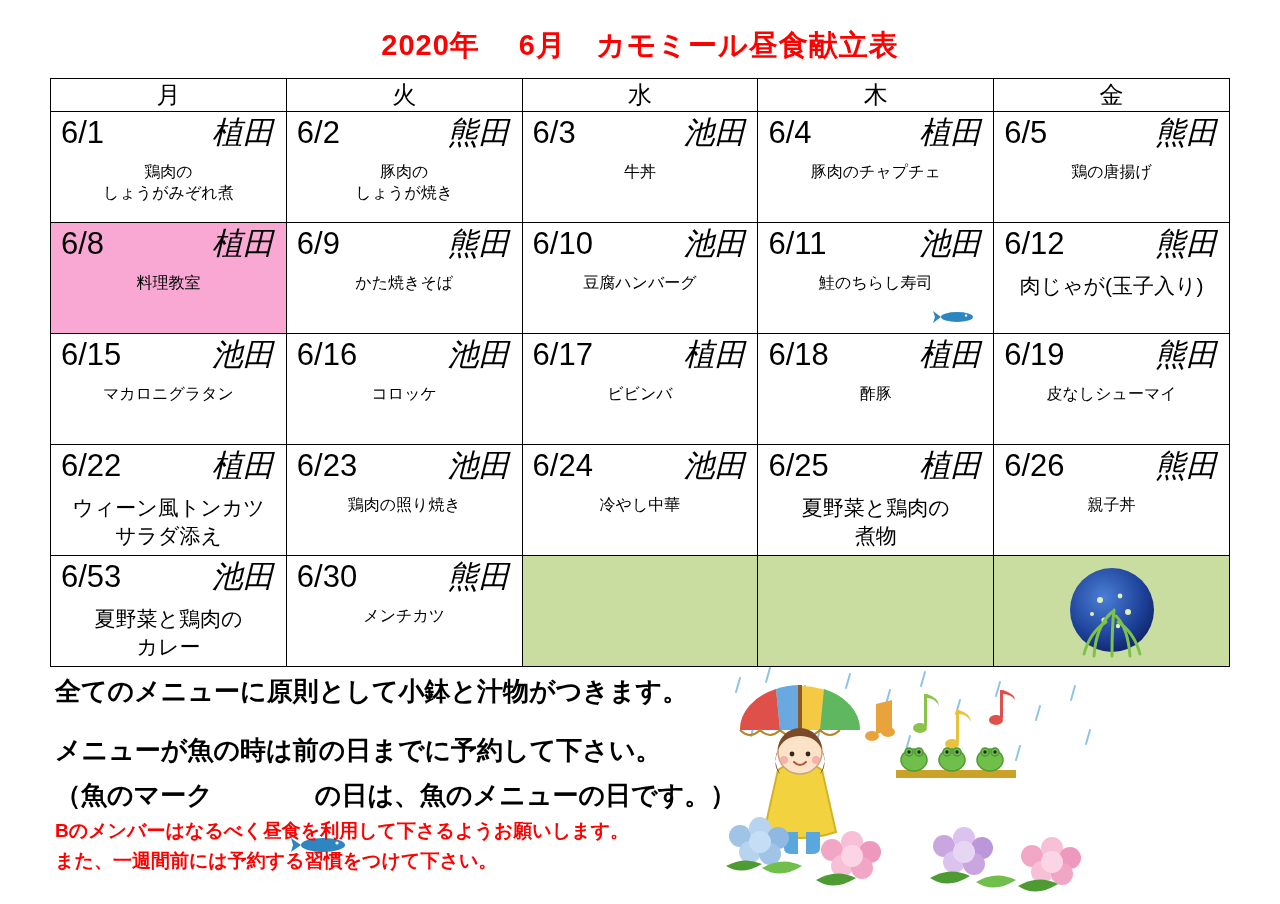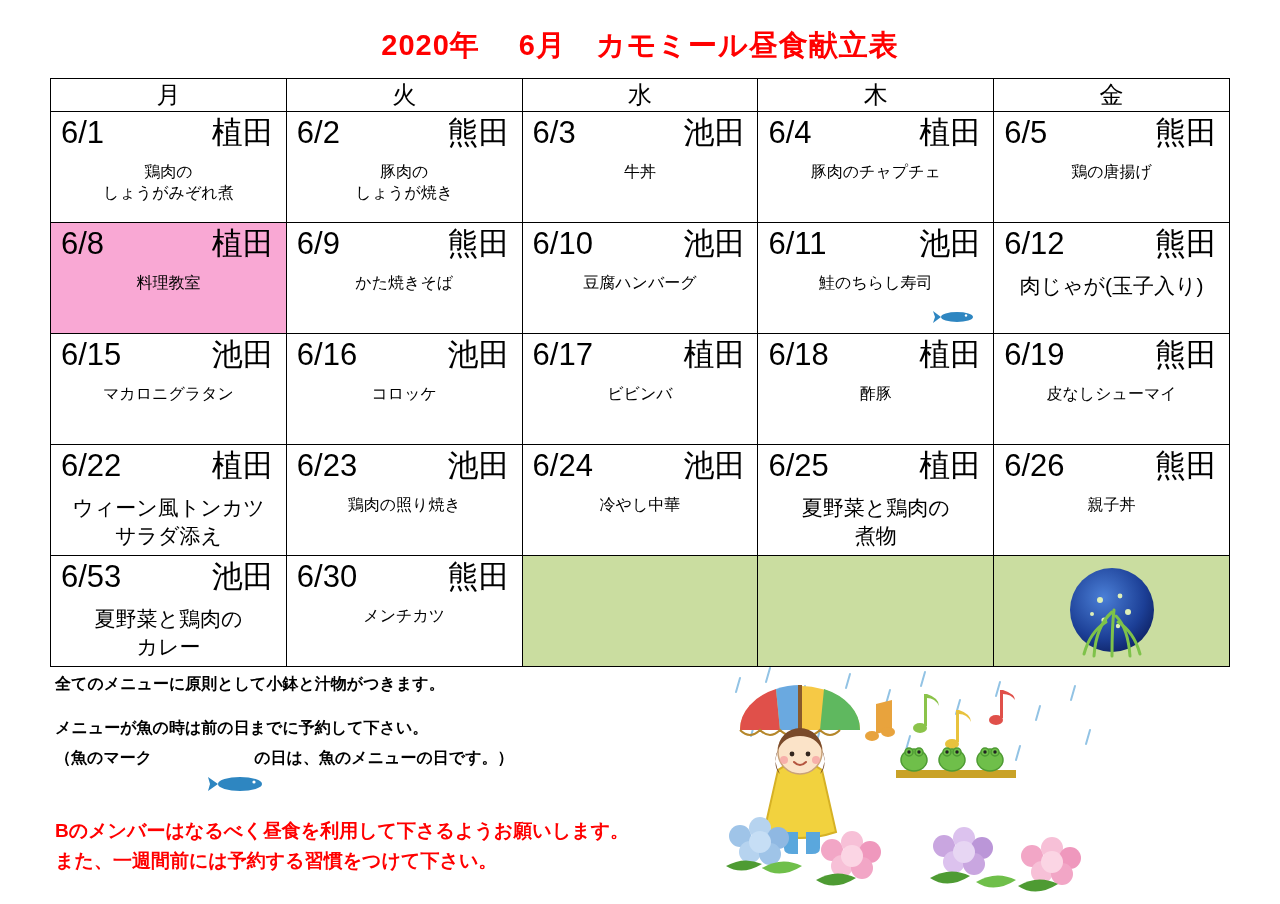--- a/index.html
+++ b/index.html
@@ -66,20 +66,21 @@
     align-items: center;
     padding: 2px 12px 0 10px;
     font-size: 31px;
     line-height: 1.25;
   }
   .cell .date {
     white-space: nowrap;
   }
   .cell .who {
     white-space: nowrap;
+    font-style: italic;
   }
   .cell .dish {
     text-align: center;
     font-size: 16px;
     line-height: 1.35;
     padding: 8px 4px 0 4px;
     white-space: pre-line;
   }
   .cell.dish-small .dish {
     font-size: 21px;
@@ -109,21 +110,21 @@
     width: 96px;
     height: 96px;
   }
 
   
   .notes {
     position: absolute;
     left: 55px;
     top: 672px;
     width: 640px;
-    font-size: 16px;
+    font-size: 26px;
     font-weight: bold;
     line-height: 1.5;
   }
   .note-line {
     margin-bottom: 6px;
     white-space: pre;
   }
   .note-gap {
     height: 14px;
   }

